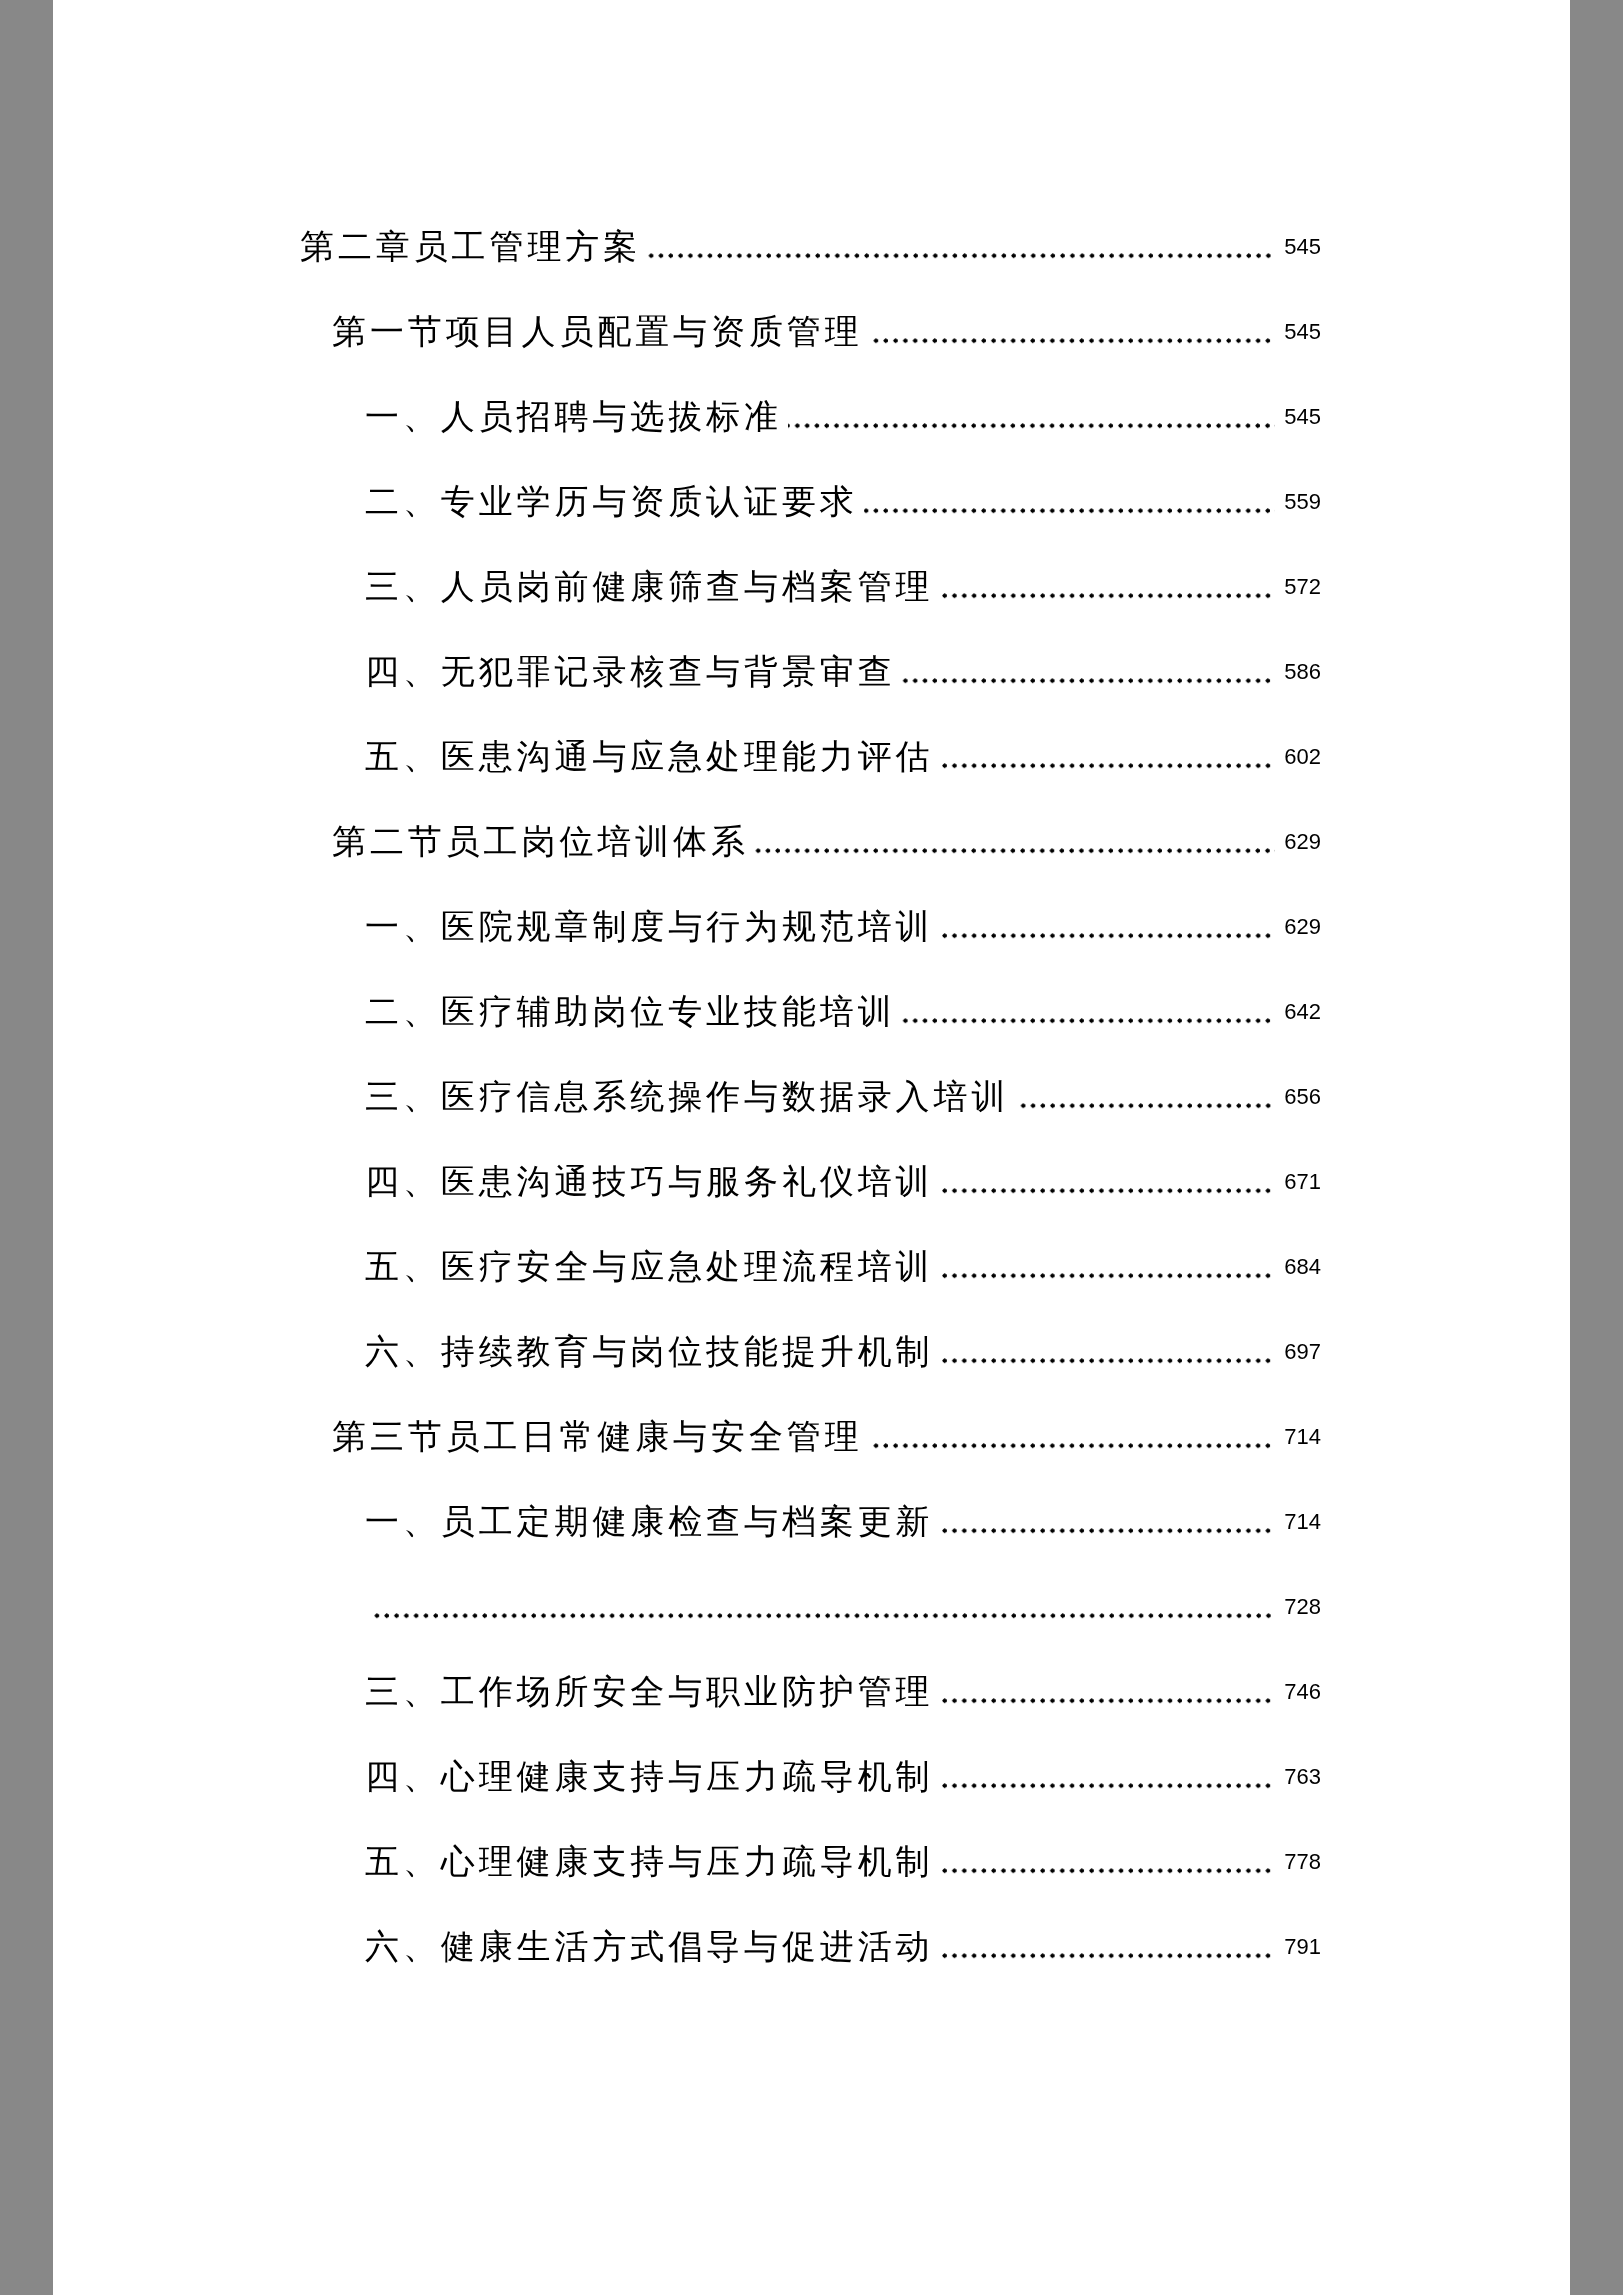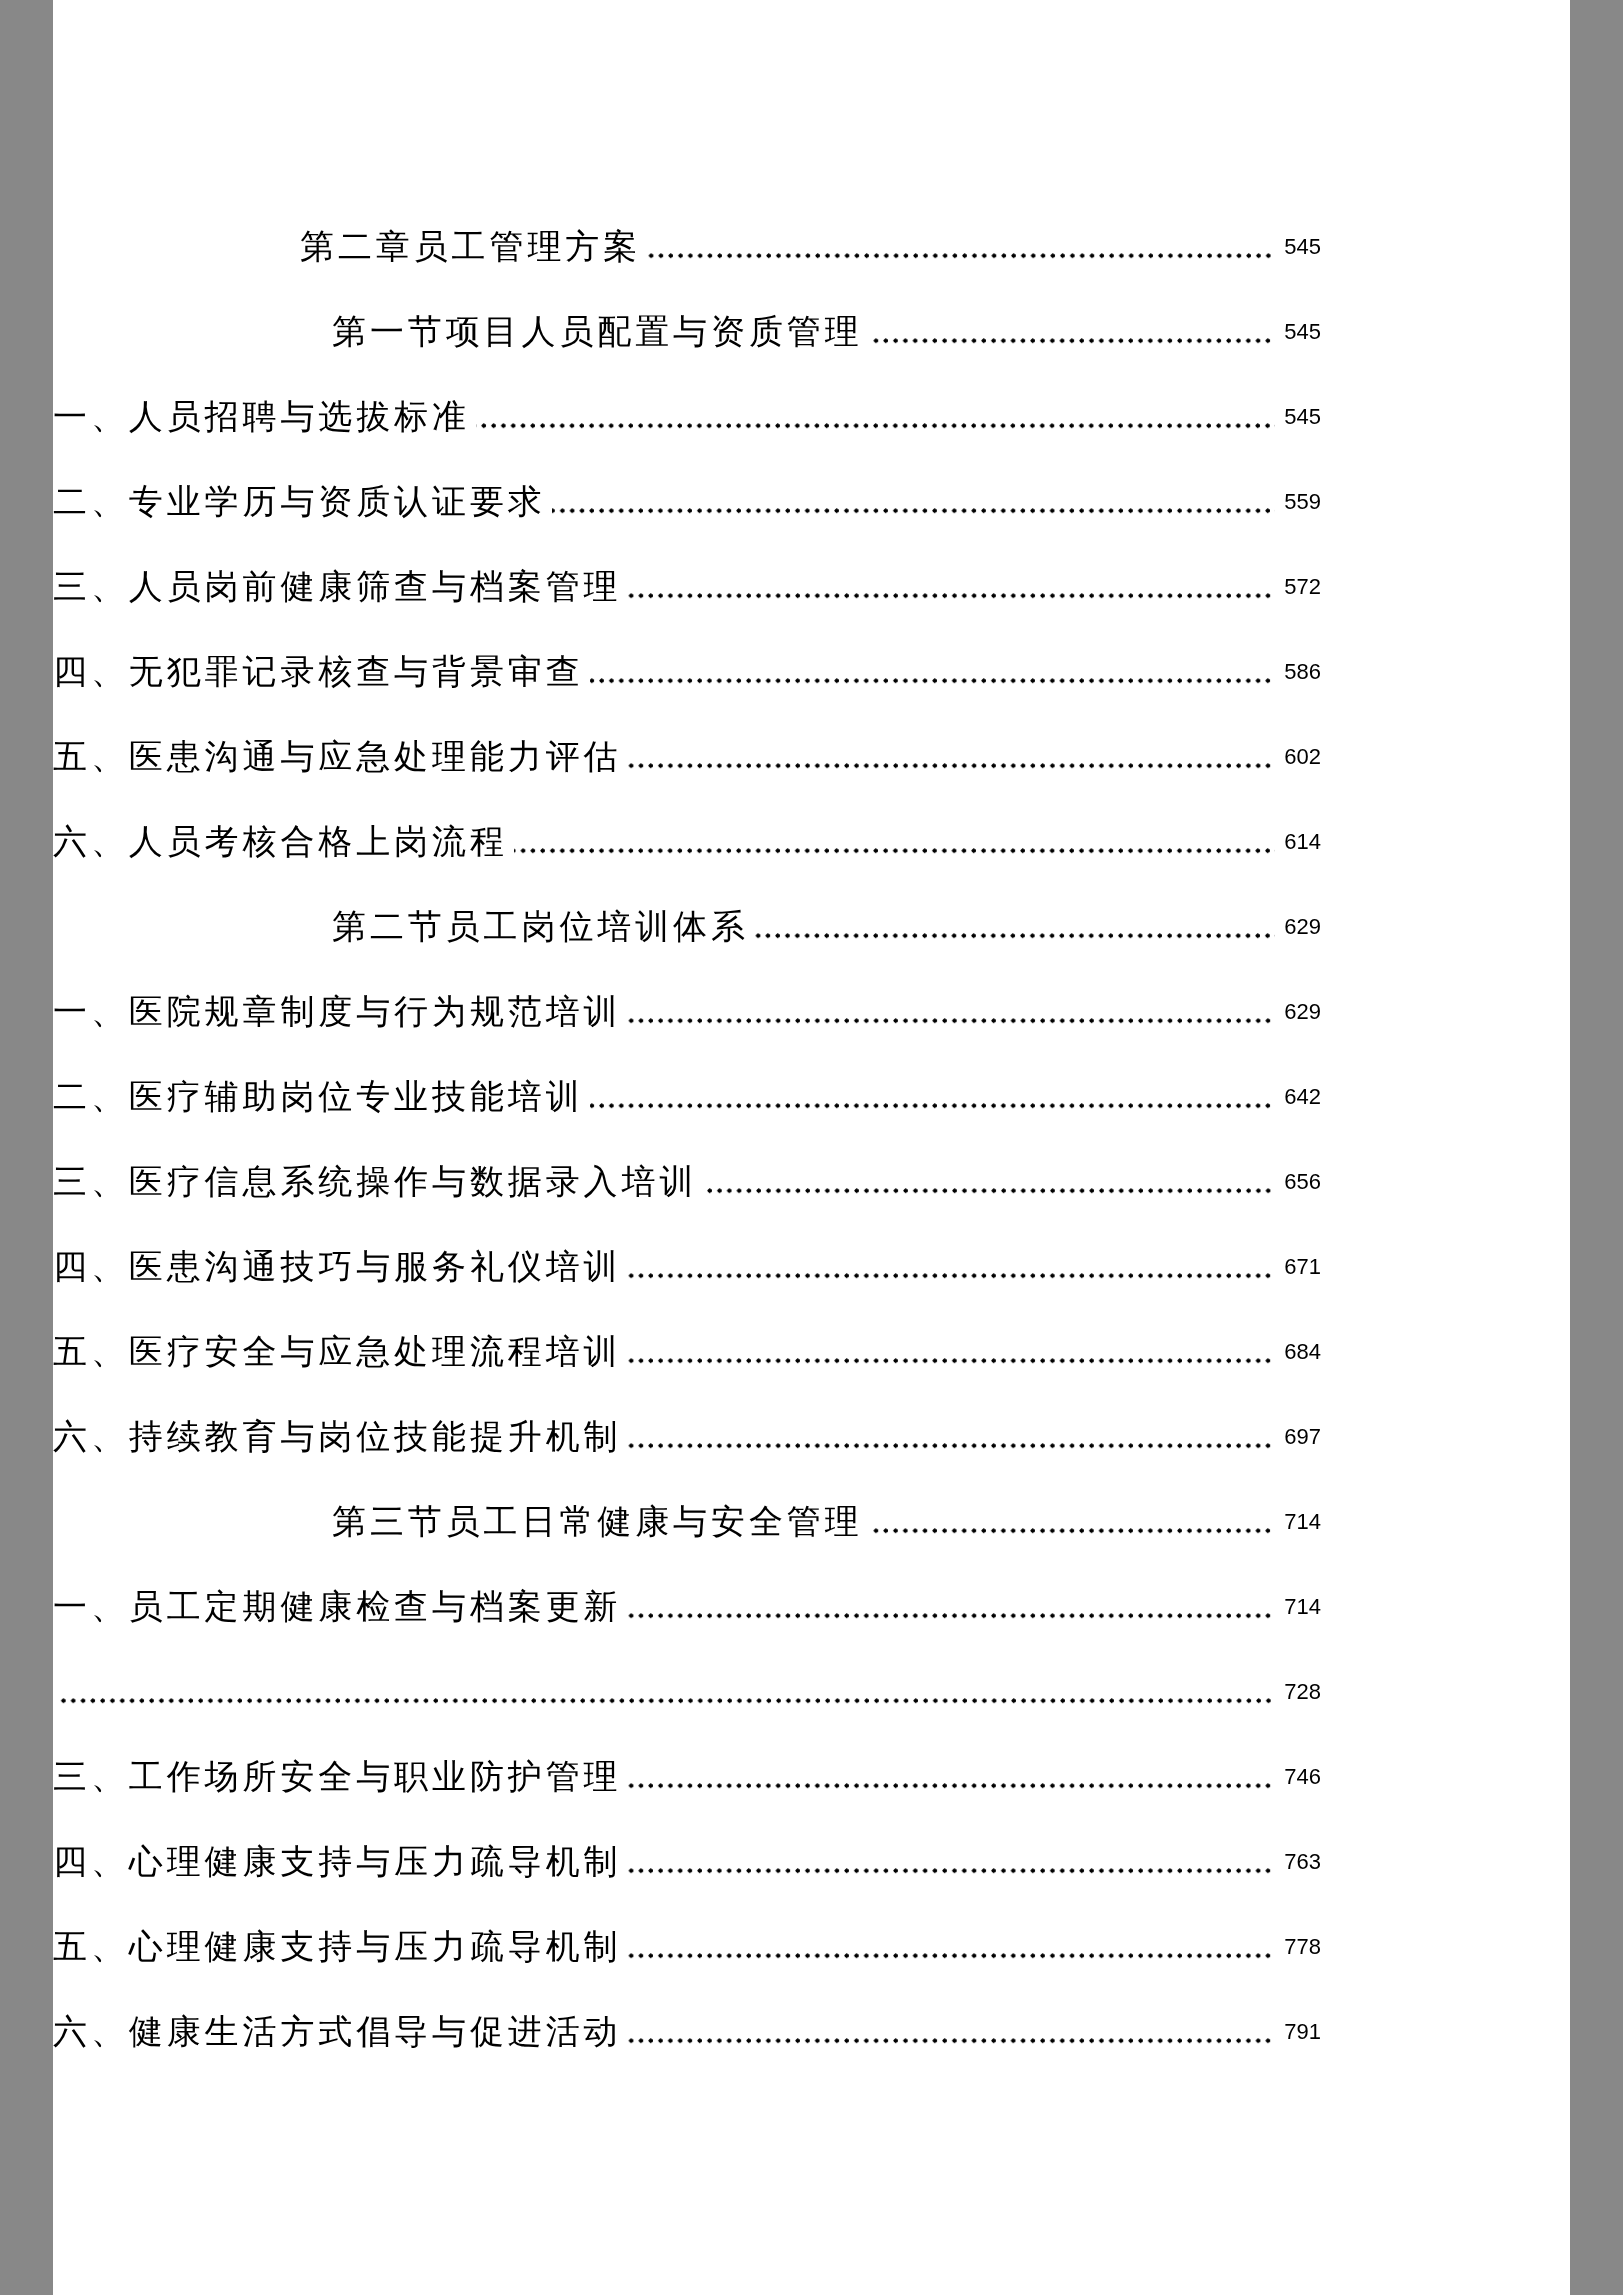--- a/index.html
+++ b/index.html
@@ -25,21 +25,21 @@
   }
   .toc-row {
     height: 85px;
     display: flex;
     align-items: center;
     padding-right: 249px;
     cursor: pointer;
   }
   .toc-row.lvl-1 { padding-left: 247px; }
   .toc-row.lvl-2 { padding-left: 279px; }
-  .toc-row.lvl-3 { }
+  .toc-row.lvl-3 { padding-left: 312px; }
   .toc-title {
     font-size: 34px;
     line-height: 1;
     letter-spacing: 3.9px;
     white-space: nowrap;
     flex: 0 0 auto;
   }
   .dot-leader {
     flex: 1 1 auto;
     height: 5.2px;
@@ -91,25 +91,20 @@
   </div>
       <div class="toc-row lvl-3">
     <span class="toc-title">四、无犯罪记录核查与背景审查</span>
     <span class="dot-leader"></span>
     <span class="page-num">586</span>
   </div>
       <div class="toc-row lvl-3">
     <span class="toc-title">五、医患沟通与应急处理能力评估</span>
     <span class="dot-leader"></span>
     <span class="page-num">602</span>
-  </div>
-      <div class="toc-row lvl-3">
-    <span class="toc-title">六、人员考核合格上岗流程</span>
-    <span class="dot-leader"></span>
-    <span class="page-num">614</span>
   </div>
       <div class="toc-row lvl-2">
     <span class="toc-title">第二节员工岗位培训体系</span>
     <span class="dot-leader"></span>
     <span class="page-num">629</span>
   </div>
       <div class="toc-row lvl-3">
     <span class="toc-title">一、医院规章制度与行为规范培训</span>
     <span class="dot-leader"></span>
     <span class="page-num">629</span>

